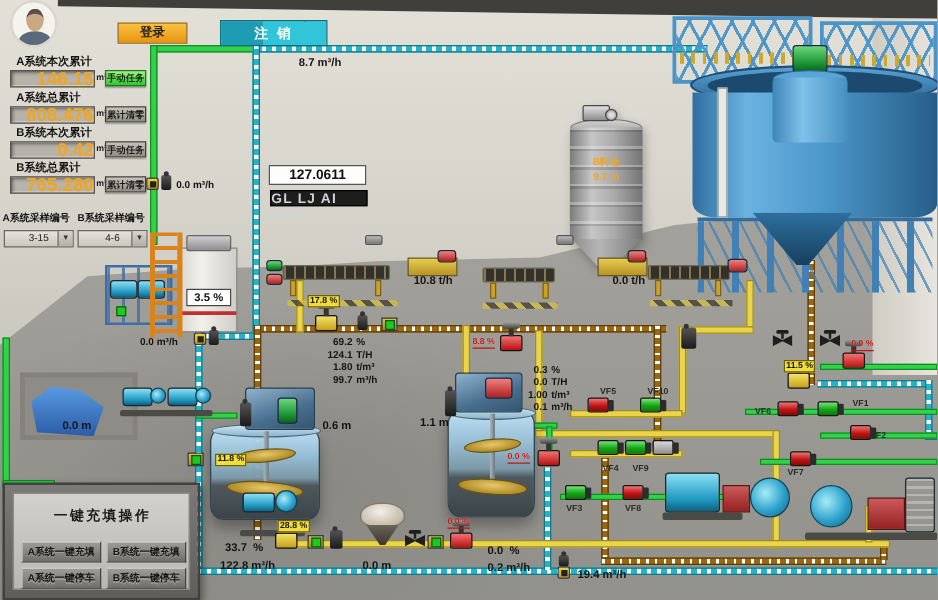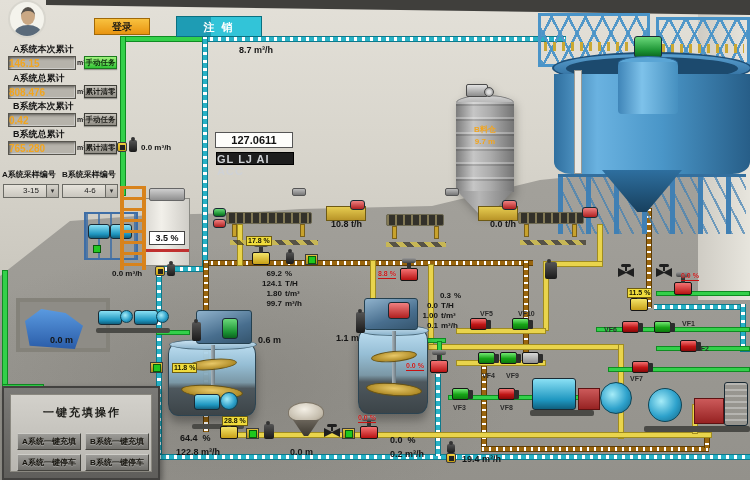--- a/index.html
+++ b/index.html
@@ -23,21 +23,21 @@
 .yl{background:#e9d44c;border:1px solid #a08c20}
 .gn{background:#33d04a;border:1px solid #0f8c22}
 
 .t{position:absolute;font-weight:700;color:#141414;white-space:nowrap;z-index:6;line-height:1}
 .f7{font-size:7px}.f8{font-size:8px}.f9{font-size:9px}
 .or{color:#f2a51f}
 .rv{display:inline-block;width:34px;text-align:right}
 .ru{margin-left:3px}
 .vlab{color:#2b2b2b}
 
-.fld{position:absolute;z-index:7;background:#b6b3ab;border:1px solid #57554e;box-shadow:inset 1px 1px 3px rgba(0,0,0,.5),inset -1px -1px 1px rgba(255,255,255,.6);color:#f2a51f;font-size:10px;font-weight:700;text-align:left;line-height:13px;height:14px;width:68px}
+.fld{position:absolute;z-index:7;background:#b6b3ab;border:1px solid #57554e;box-shadow:inset 1px 1px 3px rgba(0,0,0,.5),inset -1px -1px 1px rgba(255,255,255,.6);color:#f2a51f;font-size:15px;font-weight:700;text-align:right;line-height:13px;height:14px;width:68px}
 .abtn{position:absolute;z-index:7;height:13px;width:33px;font-size:7.5px;font-weight:700;text-align:center;line-height:11px;border:1px solid #3e3e38;box-shadow:0 1px 1px rgba(0,0,0,.3);cursor:pointer}
 .abtn.green{background:linear-gradient(180deg,#a2f27e,#30c434);border-color:#1c7a1e;color:#0c2a0c}
 .abtn.gray{background:linear-gradient(180deg,#c6c3bb,#908d85);color:#1c1c18}
 .sel{position:absolute;z-index:7;background:linear-gradient(180deg,#e6e3db,#cac7bf);border:1px solid #6a6a64;height:14px;width:56px;font-size:8px;font-weight:400;color:#222;text-align:center;line-height:12px;cursor:pointer}
 .sel .ar{position:absolute;right:0;top:0;width:12px;height:12px;background:linear-gradient(180deg,#d6d3cb,#b2afa7);border-left:1px solid #6a6a64;font-size:7px;line-height:12px;text-align:center;color:#333}
 .tagy{position:absolute;z-index:7;background:#f0dc3c;border:1px solid #6e5c10;color:#141400;font-size:7px;font-weight:700;line-height:8px;padding:0 1px}
 .tagr{position:absolute;z-index:7;color:#c81212;border-bottom:1px solid #c81212;font-size:7px;font-weight:700;line-height:8px;text-shadow:0 0 1px rgba(255,255,255,.5)}
 
 .vf{position:absolute;width:17px;height:12px;z-index:5;border-radius:2px;border:1px solid #151515;cursor:pointer}
 .vf::after{content:"";position:absolute;right:-5px;top:1px;width:5px;height:9px;background:#2c2c2c;border-radius:1px}
@@ -265,21 +265,21 @@
   <div class="cv cvy" style="left:630px;top:298px"></div>
   <div class="tagy" style="left:627px;top:288px">11.5 %</div>
   <div class="cv cvr" style="left:674px;top:282px"></div>
   <div class="tagr" style="left:681px;top:272px">0.0 %</div>
 
   <div class="t f8" style="left:248px;top:270px"><span class="rv">69.2</span><span class="ru">%</span></div>
   <div class="t f8" style="left:248px;top:280px"><span class="rv">124.1</span><span class="ru">T/H</span></div>
   <div class="t f8" style="left:248px;top:290px"><span class="rv">1.80</span><span class="ru">t/m³</span></div>
   <div class="t f8" style="left:248px;top:300px"><span class="rv">99.7</span><span class="ru">m³/h</span></div>
 
-  <div class="t f8" style="left:421px;top:292px"><span class="rv" style="width:30px">0.3</span><span class="ru">%</span></div>
+  <div class="t f8" style="left:408px;top:292px"><span class="rv" style="width:30px">0.3</span><span class="ru">%</span></div>
   <div class="t f8" style="left:408px;top:302px"><span class="rv" style="width:30px">0.0</span><span class="ru">T/H</span></div>
   <div class="t f8" style="left:408px;top:312px"><span class="rv" style="width:30px">1.00</span><span class="ru">t/m³</span></div>
   <div class="t f8" style="left:408px;top:322px"><span class="rv" style="width:30px">0.1</span><span class="ru">m³/h</span></div>
 
   <div class="pframe"></div>
   <div class="mot cyan ribs" style="left:88px;top:224px;width:22px;height:15px"></div>
   <div class="mot cyan ribs" style="left:110px;top:224px;width:22px;height:15px"></div>
   <div style="position:absolute;left:93px;top:245px;width:8px;height:8px;background:#22c822;border:1px solid #0a5a0a;z-index:5"></div>
   <div class="wtank">
     <div class="wunit"></div>
@@ -353,21 +353,21 @@
   <div class="di" style="left:264px;top:424px;width:10px;height:15px"></div>
   <div class="hopdome" style="left:288px;top:402px"></div>
   <div class="hopcone" style="left:293px;top:420px"></div>
   <div class="t f9" style="left:290px;top:448px"><span>0.0</span> <span>m</span></div>
   <div class="mv" style="left:324px;top:424px">
       <i></i>
     </div>
   <div class="sen" style="left:342px;top:428px"></div>
   <div class="cv cvr" style="left:360px;top:426px"></div>
   <div class="tagr" style="left:358px;top:414px">0.0 %</div>
-  <div class="t f9" style="left:180px;top:434px"><span>64.4</span>&nbsp;&nbsp;<span>%</span></div>
+  <div class="t f9" style="left:180px;top:434px"><span>33.7</span>&nbsp;&nbsp;<span>%</span></div>
   <div class="t f9" style="left:176px;top:448px"><span>122.8</span> <span>m³/h</span></div>
   <div class="t f9" style="left:390px;top:436px"><span>0.0</span>&nbsp;&nbsp;<span>%</span></div>
   <div class="t f9" style="left:390px;top:450px"><span>0.2</span> <span>m³/h</span></div>
   <div class="di" style="left:447px;top:444px;width:8px;height:9px"></div>
   <div class="fm" style="left:446px;top:453px"></div>
   <div class="t f9" style="left:462px;top:455px"><span>19.4</span> <span>m³/h</span></div>
 
   <div class="pbase" style="left:530px;top:410px;width:64px;height:6px"></div>
   <div class="mot cyan ribs" style="left:532px;top:378px;width:44px;height:32px"></div>
   <div class="rblk" style="left:578px;top:388px;width:22px;height:22px"></div>

